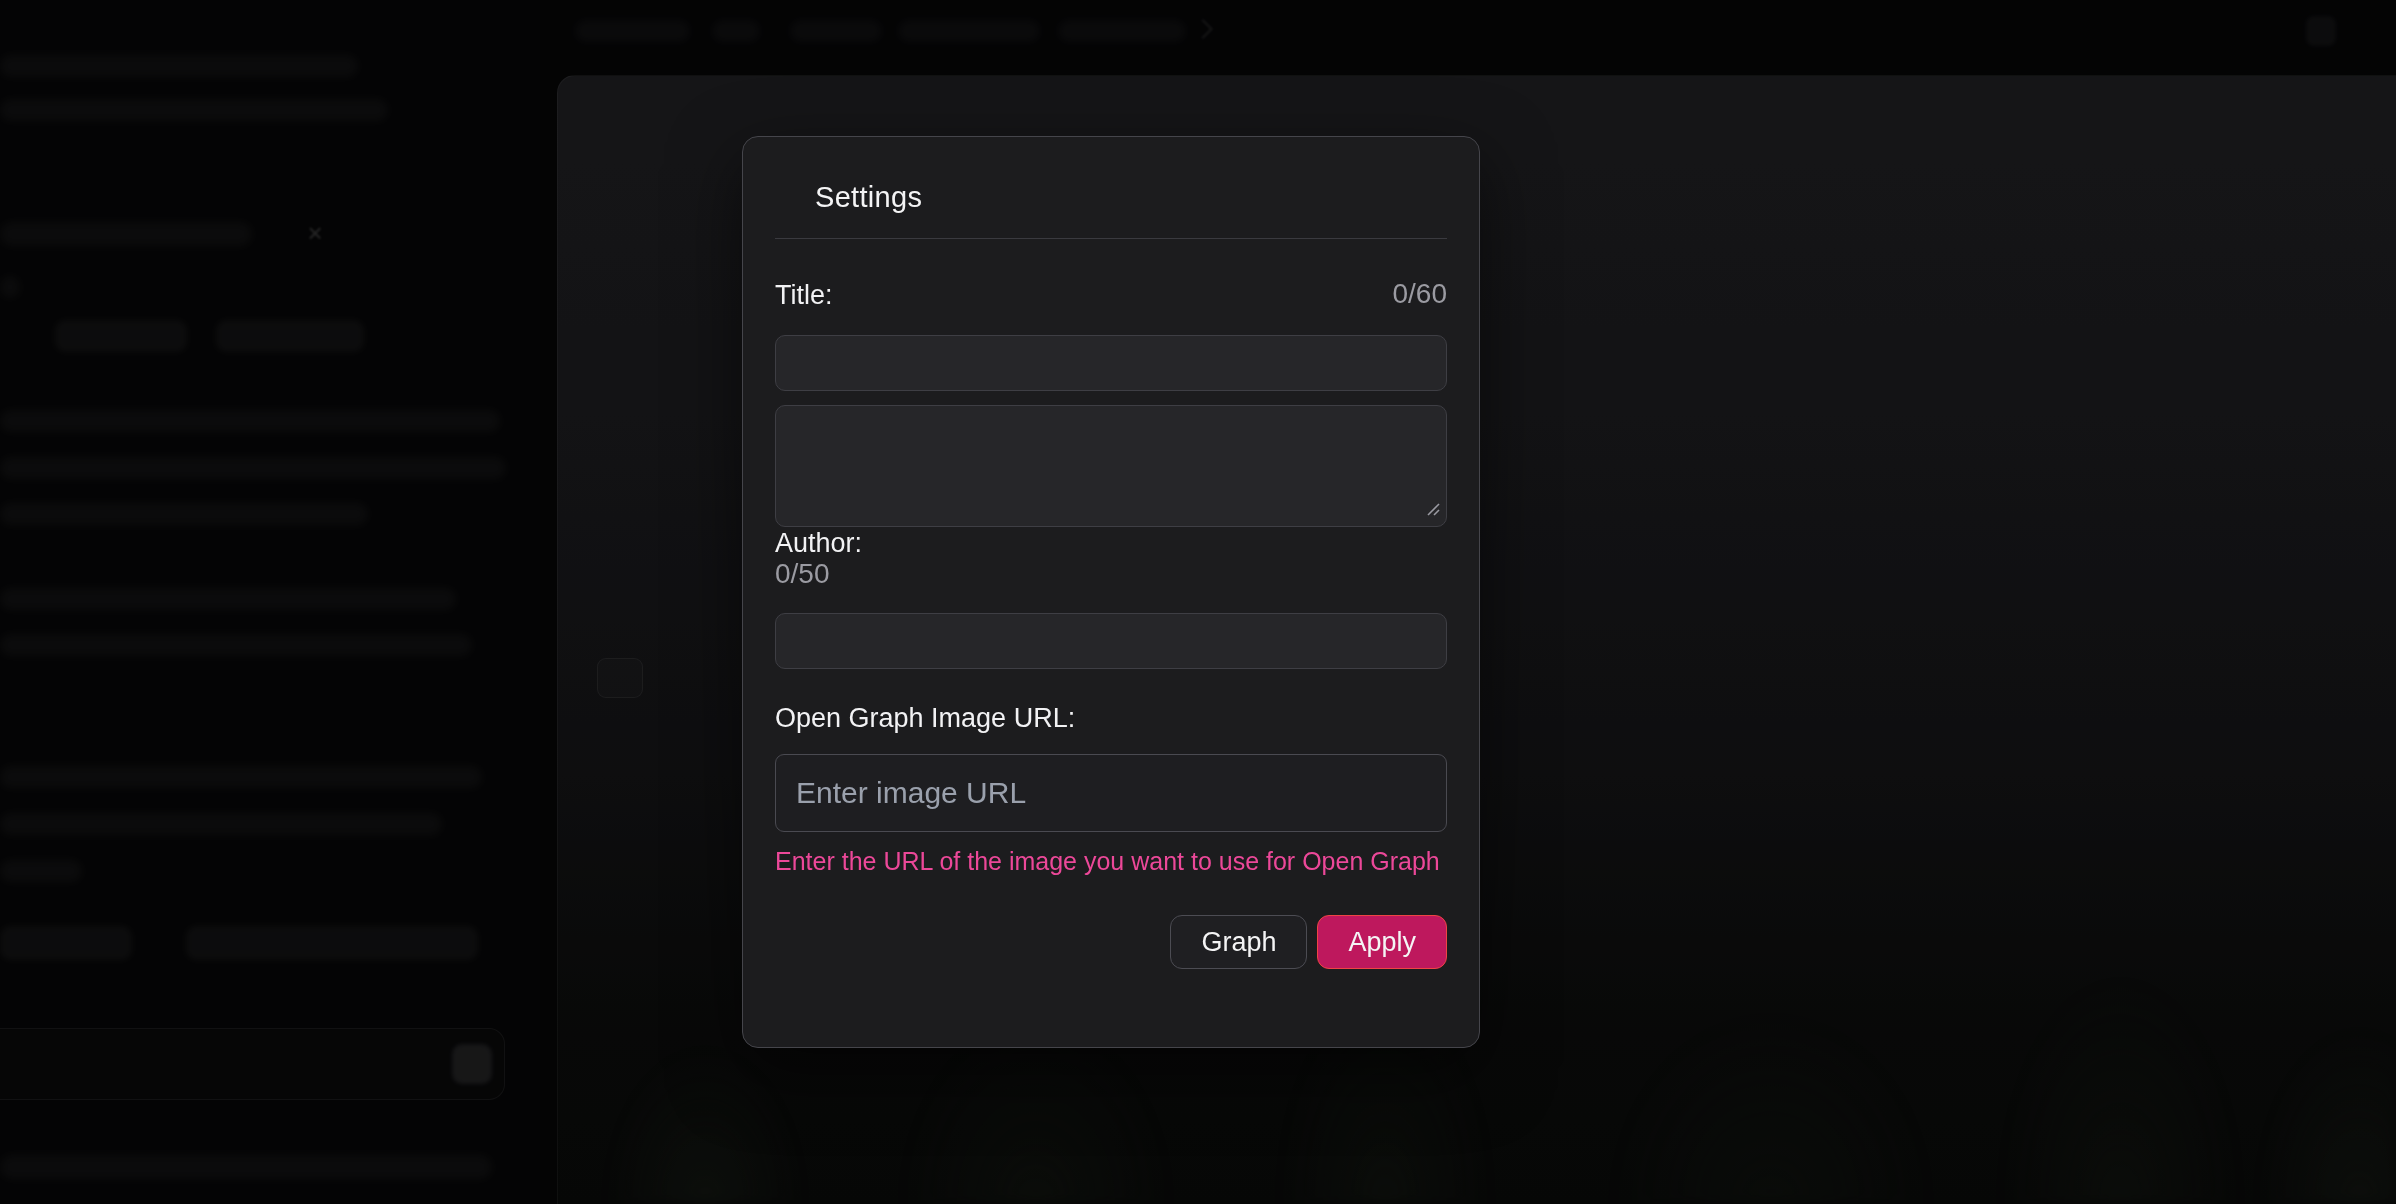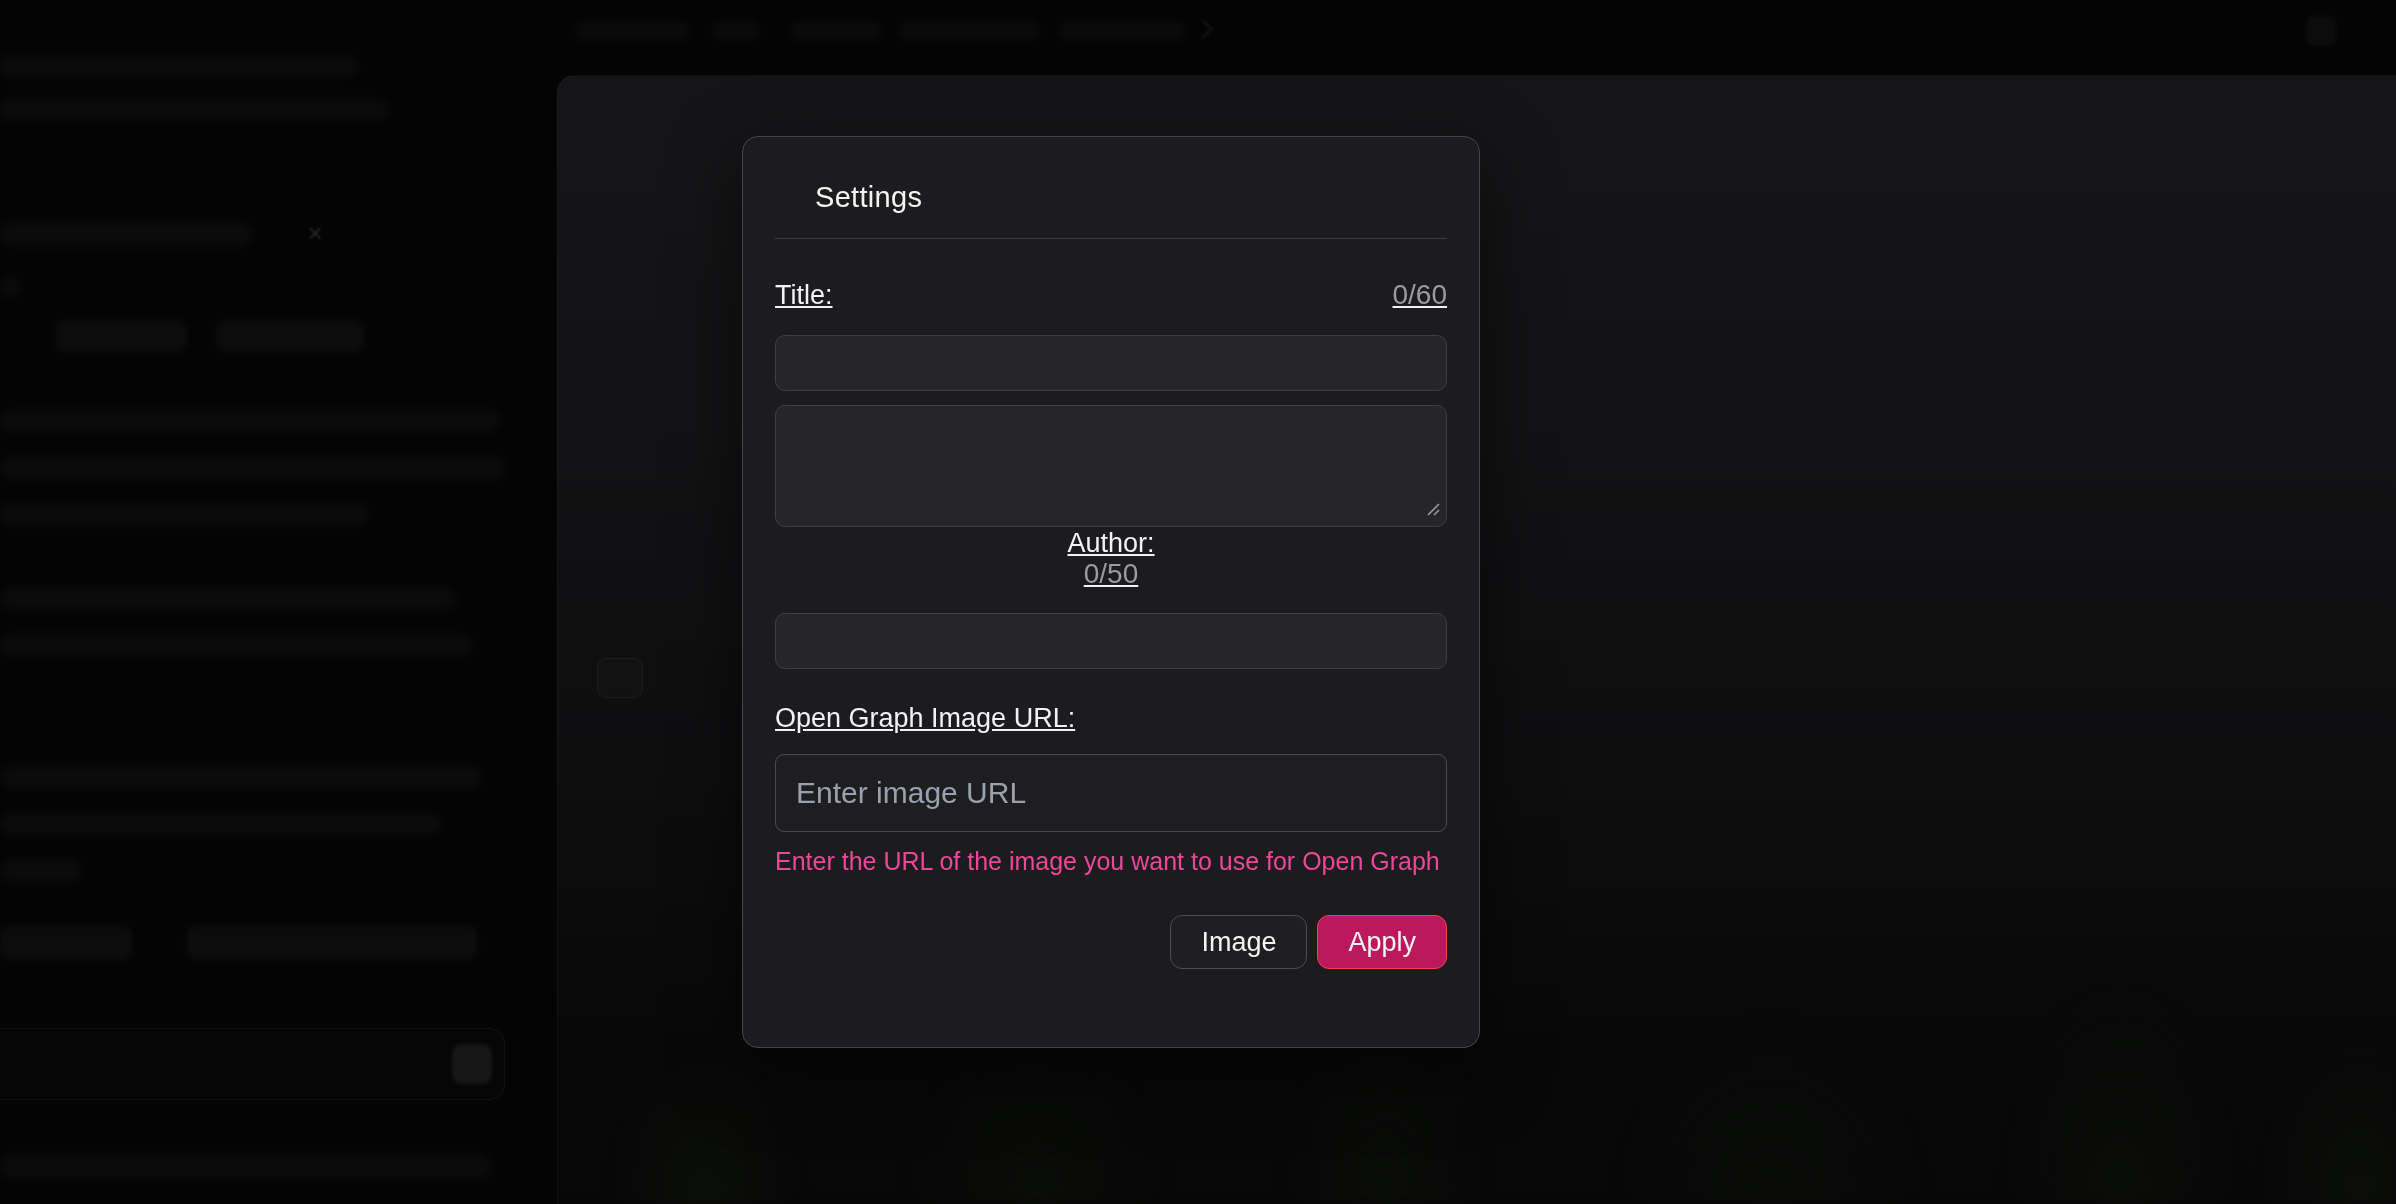--- a/index.html
+++ b/index.html
@@ -29,21 +29,21 @@
     radial-gradient(140px 240px at 98% 100%, rgba(26,31,24,0.55), transparent 72%);
     filter:blur(6px);}
   .panel-ghost-box{position:absolute;left:39px;top:582px;width:46px;height:40px;border:1px solid rgba(255,255,255,0.07);border-radius:9px;background:rgba(255,255,255,0.02);}
 
   .overlay{position:absolute;inset:0;background:rgba(0,0,0,0.32);}
 
   
   .modal{position:absolute;left:742px;top:136px;width:738px;height:912px;background:#1c1c1e;border:1px solid #45454b;border-radius:16px;box-shadow:0 24px 70px rgba(0,0,0,0.55);padding:0 32px;color:#f2f2f4;}
   .modal h1{margin:44px 0 0 40px;font-size:29px;font-weight:500;letter-spacing:0.3px;color:#f4f4f5;height:32px;line-height:32px;}
   .divider{margin-top:25px;height:1px;background:#3a3a3f;border:0;}
-  .label-row{display:flex;justify-content:space-between;align-items:center;text-decoration:underline;}
+  .label-row{display:flex;justify-content:space-between;align-items:flex-start;}
   .label-row.first{margin-top:40px;}
   .field-label{font-size:27px;color:#f2f2f4;line-height:32px;}
   .counter{font-size:28px;color:#9b9ba2;line-height:30px;}
   .txt{display:block;width:100%;background:#262629;border:1px solid #3e3e44;border-radius:10px;color:#f2f2f4;font-size:27px;padding:0 20px;outline:none;}
   input.txt{height:56px;margin-top:24px;}
   .ta-wrap{position:relative;margin-top:14px;}
   textarea.txt{height:122px;resize:none;padding-top:14px;}
   .resize-handle{position:absolute;right:6px;bottom:10px;width:16px;height:16px;}
   .resize-handle svg{display:block;}
   .lbl-meta{margin-top:23px;}
@@ -130,18 +130,18 @@
     </div>
     <input class="txt" type="text" value="" style="">
 
     <div class="label-row lbl-og">
       <span class="field-label">Open Graph Image URL:</span>
     </div>
     <input class="txt url" type="text" placeholder="Enter image URL" style="">
     <div class="helper">Enter the URL of the image you want to use for Open Graph</div>
 
     <div class="btn-row">
-      <button class="btn cancel">Image</button>
+      <button class="btn cancel">Graph</button>
       <button class="btn apply">Apply</button>
     </div>
   </div>
 
 </div>
 
 </body></html>

